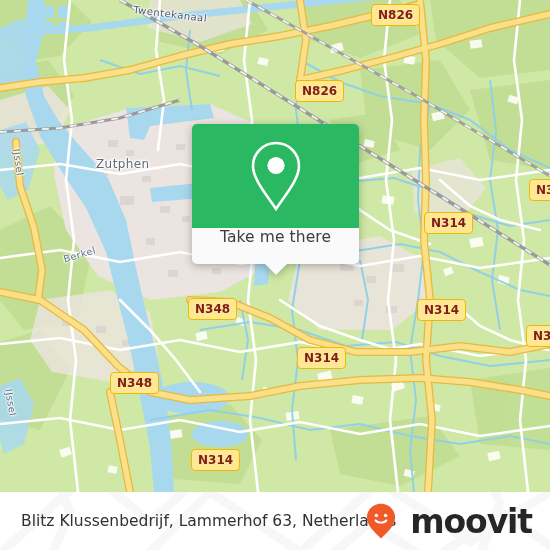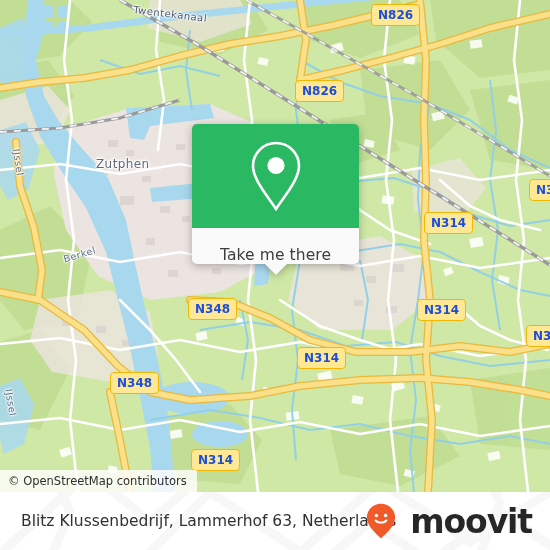--- a/index.html
+++ b/index.html
@@ -45,21 +45,21 @@
     letter-spacing: .5px;
     text-shadow: 1px 0 1.5px #fff, -1px 0 1.5px #fff, 0 1px 1.5px #fff, 0 -1px 1.5px #fff;
   }
 
   
   .shield {
     position: absolute;
     background: #ffe893;
     border: 1.5px solid #f2b705;
     border-radius: 4px;
-    color: #1d4ed8;
+    color: #7f1d1d;
     font-family: "DejaVu Sans", sans-serif;
     font-weight: bold;
     font-size: 12px;
     line-height: 1;
     padding: 3.5px 6px 4.5px 6px;
     box-sizing: border-box;
     white-space: nowrap;
   }
 
   
@@ -72,21 +72,21 @@
   #callout-head {
     background: #2bb862;
     height: 104px;
     border-radius: 5px 5px 0 0;
     display: flex; align-items: center; justify-content: center;
   }
   #callout-body {
     background: #fafafa;
     height: 36px;
     border-radius: 0 0 5px 5px;
-    display: flex; align-items: flex-end; justify-content: center;
+    display: flex; align-items: flex-start; justify-content: center;
   }
   #callout-label {
     font-family: "DejaVu Sans", sans-serif;
     font-size: 15.5px;
     color: #3d3d3d;
     letter-spacing: .1px;
   }
   #callout-tail {
     position: absolute;
     left: 50%; top: 140px;
@@ -369,23 +369,20 @@
           <path d="M30 4 C17.3 4 7 14.3 7 27 C7 40 20 55 30 70 C40 55 53 40 53 27 C53 14.3 42.7 4 30 4 Z" fill="none" stroke="#ffffff" stroke-width="2.6"></path>
           <circle cx="30" cy="26.5" r="8.6" fill="#ffffff"></circle>
         </svg>
       </div>
       <div id="callout-body">
         <span id="callout-label">Take me there</span>
       </div>
       <div id="callout-tail"></div>
     </div>
 
-    <div id="attribution">
-      <span>© OpenStreetMap contributors</span>
-    </div>
   </div>
 
   <div id="footer">
 
     <svg id="footer-watermark" viewBox="0 0 550 130">
       <g stroke="#5a5a5a" stroke-width="9" fill="none">
         <path d="M-20,120 L90,20 L150,70 L240,-10"></path>
         <path d="M120,130 L210,40 L300,100 L380,30 L470,90 L550,40"></path>
         <path d="M300,130 L370,70 L430,110 L500,60 L560,100"></path>
         <path d="M40,-10 L70,60 L40,130"></path>

